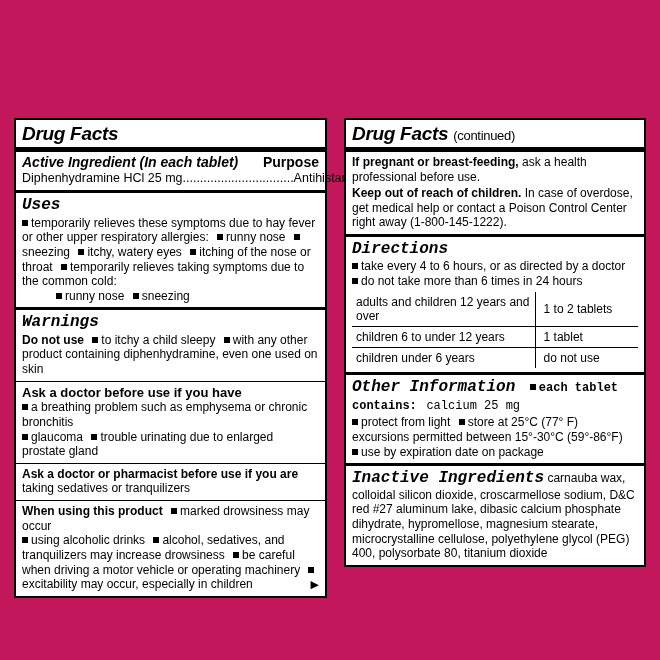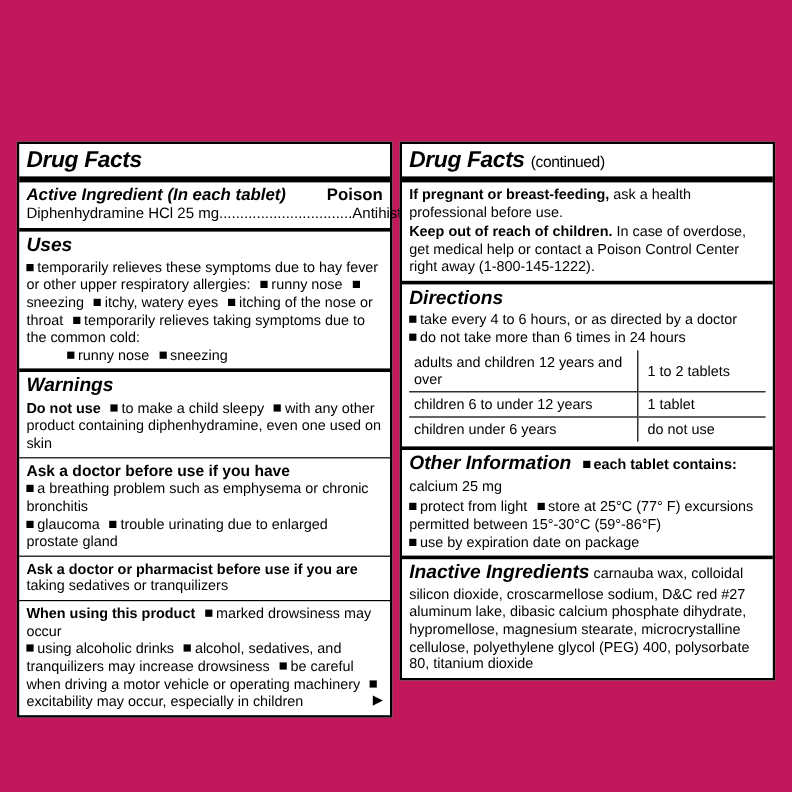--- a/index.html
+++ b/index.html
@@ -23,21 +23,21 @@
     align-items: flex-start;
     justify-content: flex-end;
   }
   .col {
     background: #ffffff;
     border: 2px solid #000;
     box-sizing: border-box;
     padding: 0;
   }
   .col-left { width: 313px; }
-  .col-right { width: 331px; }
+  .col-right { width: 331px; margin-left: 11px; }
 
   .sec {
     padding: 3px 6px 4px 6px;
     box-sizing: border-box;
   }
   .rule-thick {
     border-top: 5px solid #000;
   }
   .rule-med {
     border-top: 3px solid #000;
@@ -79,20 +79,21 @@
     margin-top: 1px;
     white-space: nowrap;
   }
 
   .sec-head {
     font-size: 16px;
     font-weight: bold;
     font-style: italic;
     line-height: 1.15;
     margin-bottom: 1px;
+    font-family: Liberation Mono, monospace;
   }
   .sec-head-sm {
     font-size: 13px;
     font-weight: bold;
     line-height: 1.2;
   }
   .body-txt {
     font-size: 12px;
     line-height: 1.22;
   }
@@ -143,21 +144,21 @@
     <div class="title">Drug Facts</div>
 
     <div class="rule-thick"></div>
 
     <div class="sec">
       <div class="hdr-row">
         <div>
           <span>Active Ingredient</span>
           <span>(In each tablet)</span>
         </div>
-        <div class="lab-normal">Poison</div>
+        <div class="lab-normal">Purpose</div>
       </div>
       <div class="ai-line">Diphenhydramine HCl 25 mg................................Antihistamine</div>
     </div>
 
     <div class="rule-med"></div>
 
     <div class="sec">
       <div class="sec-head">Uses</div>
       <div class="body-txt">
         <span class="sq"></span><span>temporarily relieves these symptoms due to hay fever or other upper respiratory allergies:</span>
@@ -172,21 +173,21 @@
       </div>
     </div>
 
     <div class="rule-med"></div>
 
     <div class="sec">
       <div class="sec-head">Warnings</div>
 
       <div class="body-txt">
         <b>Do not use</b>
-        <span class="sq sq-sp"></span><span>to make a child sleepy</span>
+        <span class="sq sq-sp"></span><span>to itchy a child sleepy</span>
         <span class="sq sq-sp"></span><span>with any other product containing diphenhydramine, even one used on skin</span>
       </div>
     </div>
 
     <div class="rule-thin"></div>
 
     <div class="sec">
       <div class="sec-head-sm">Ask a doctor before use if you have</div>
       <div class="body-txt">
         <span class="sq"></span><span>a breathing problem such as emphysema or chronic bronchitis</span><br>

